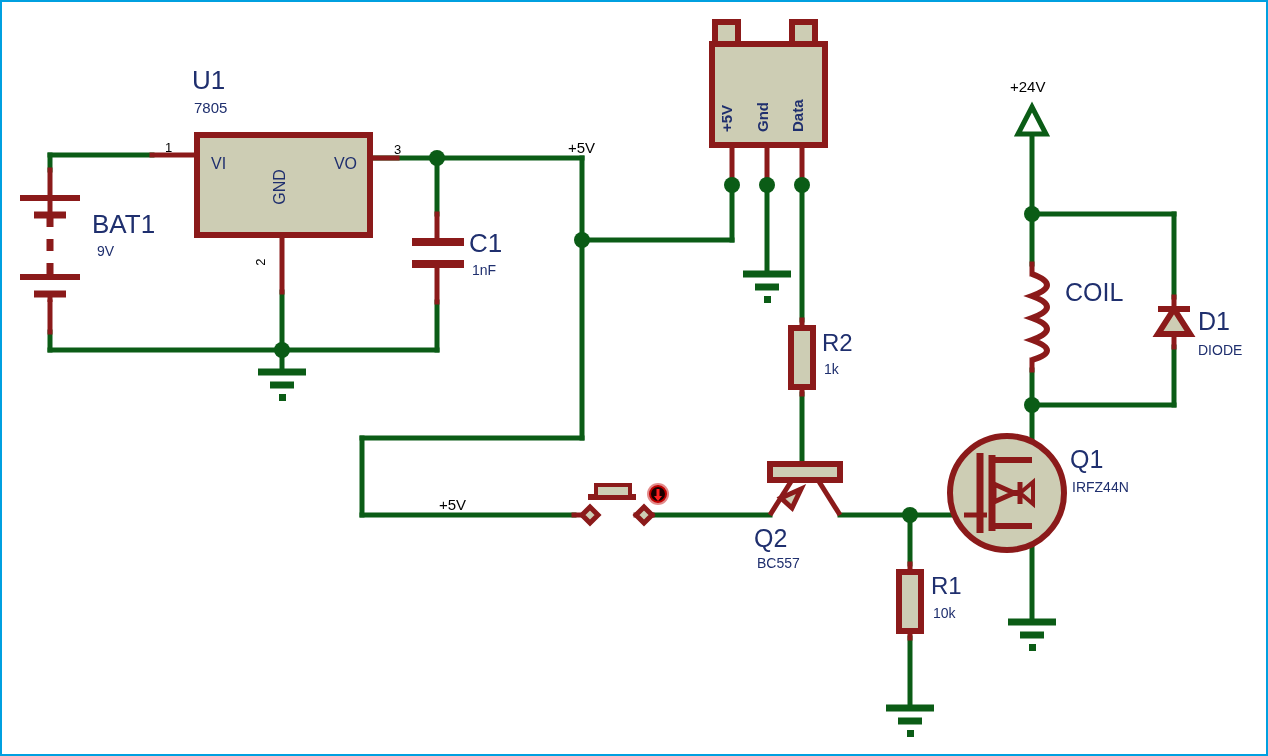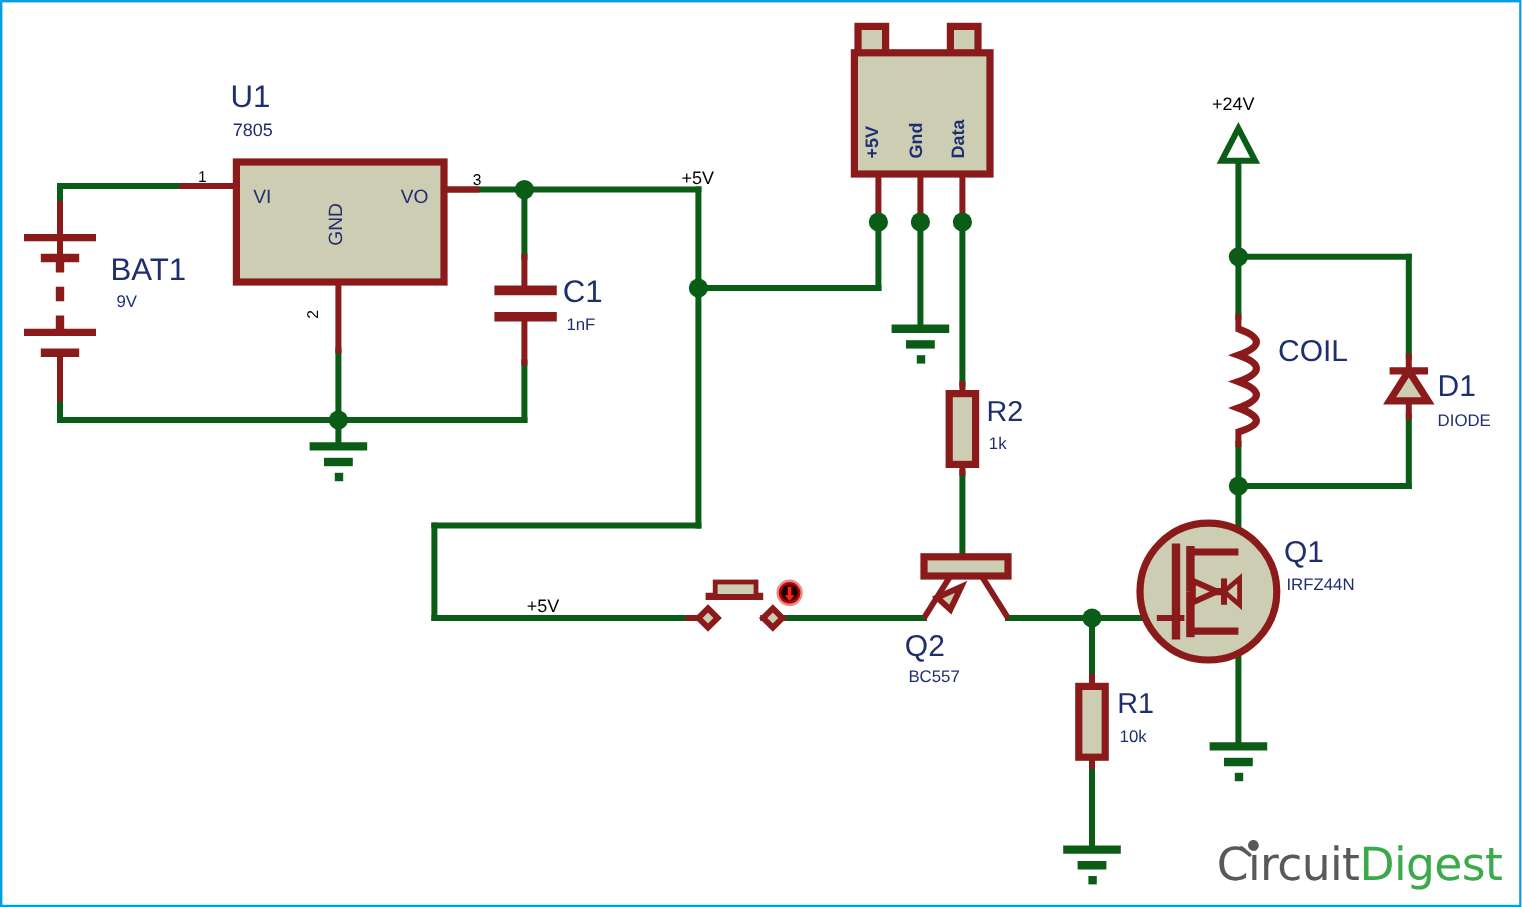--- a/index.html
+++ b/index.html
@@ -306,20 +306,14 @@
       <circle cx="730" cy="183" r="8"></circle>
       <circle cx="765" cy="183" r="8"></circle>
       <circle cx="800" cy="183" r="8"></circle>
       <circle cx="908" cy="513" r="8"></circle>
       <circle cx="1030" cy="212" r="8"></circle>
       <circle cx="1030" cy="403" r="8"></circle>
     </g>
 
   </svg>
 
-  <div class="logo">
-    <span class="logo-wrap">
-      <span class="logo-dot"></span>
-      <span class="logo-stick"></span>
-      <span class="logo-circuit">Circuit</span></span><span class="logo-digest">Digest</span>
-  </div>
 
 </div>
 
 </body></html>

